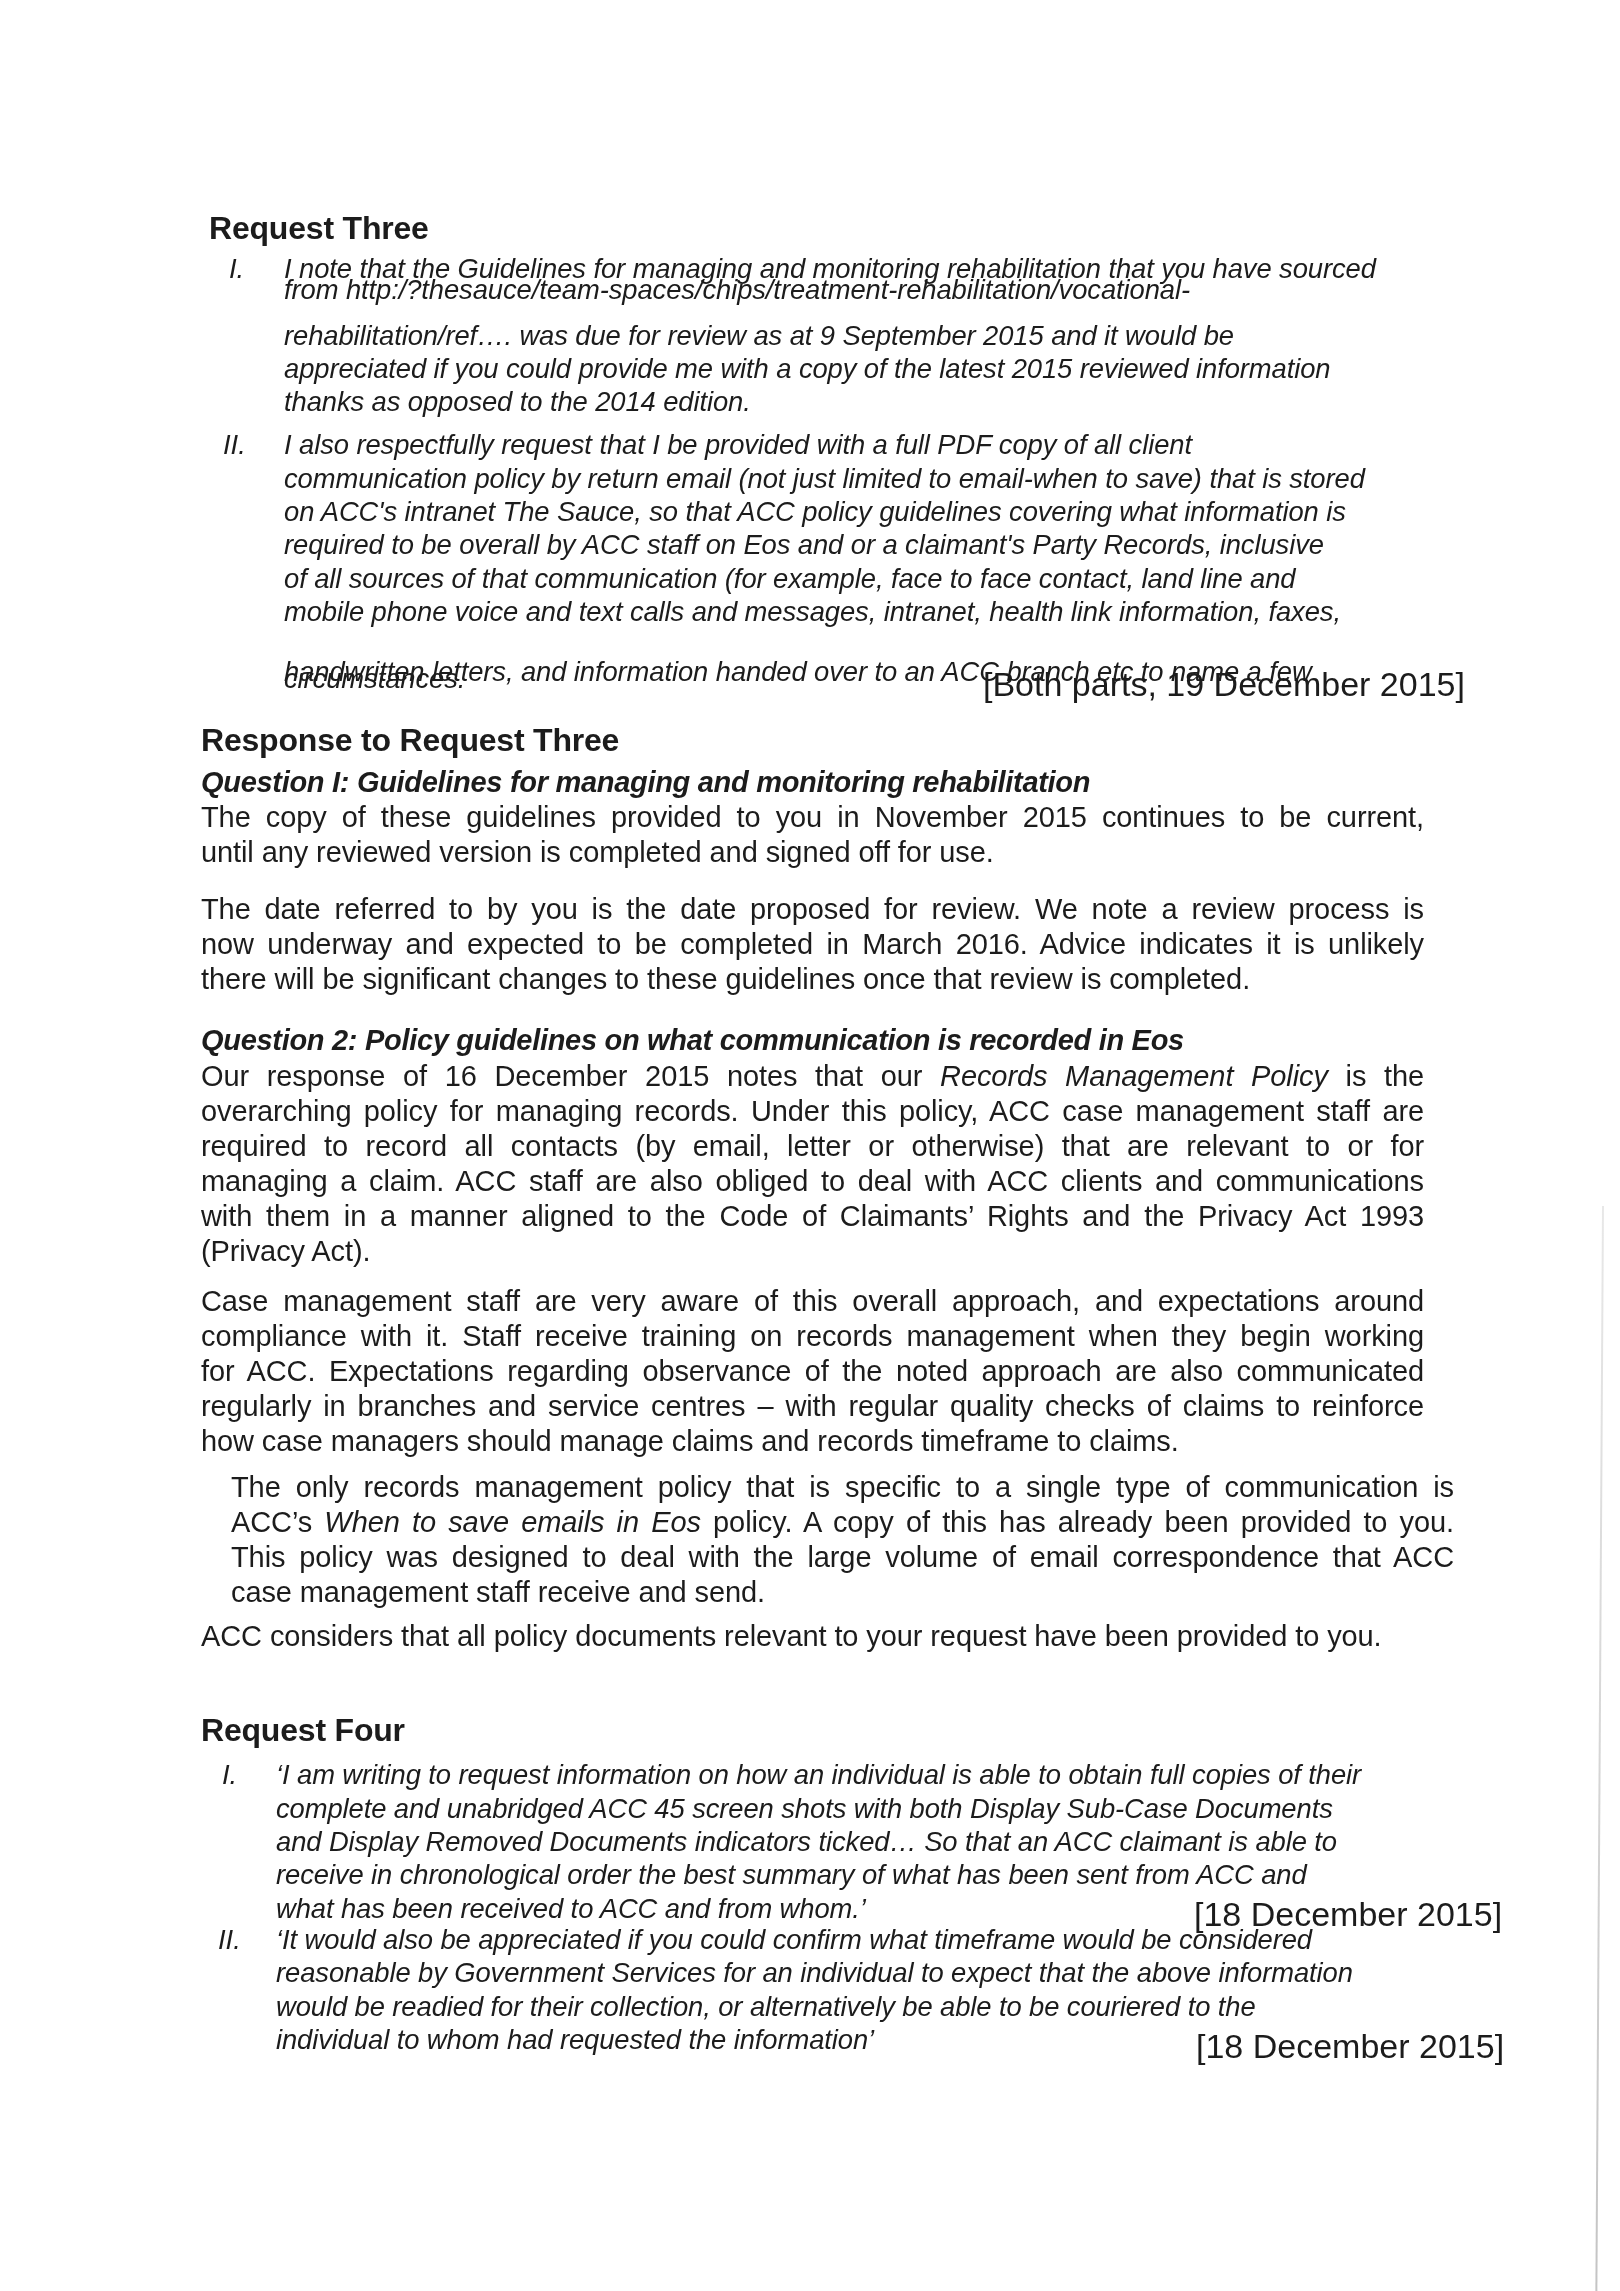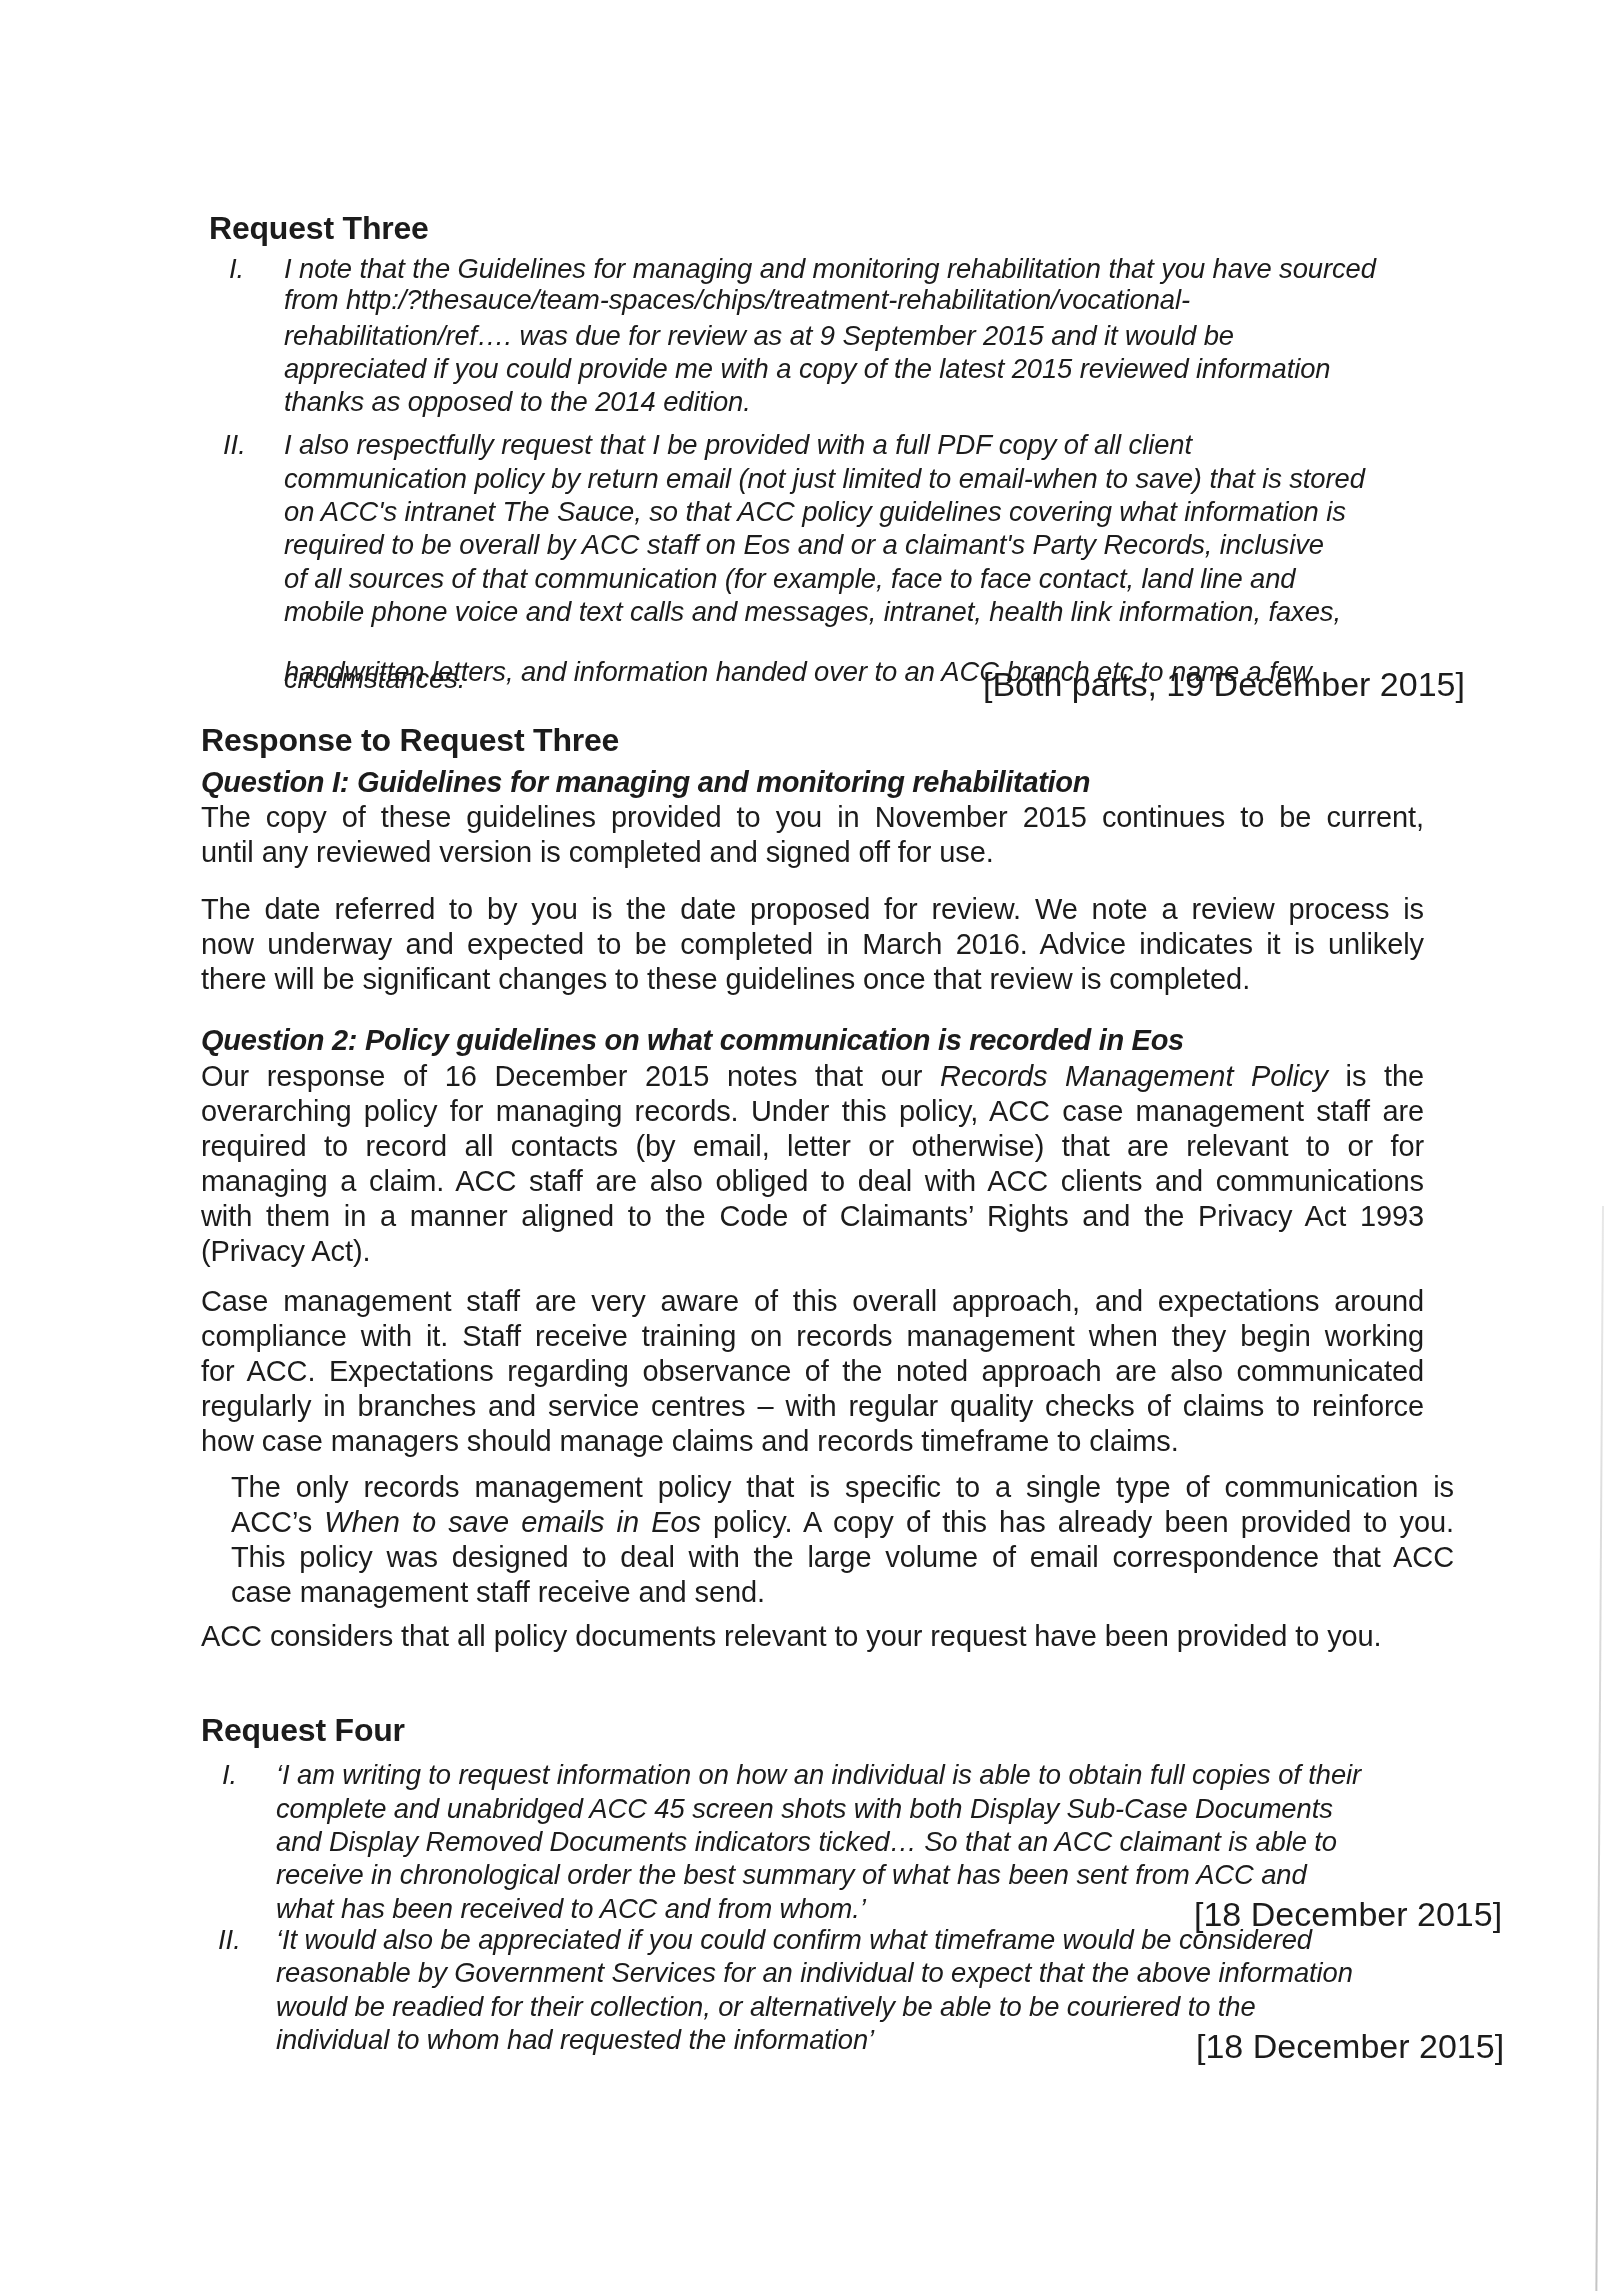--- a/index.html
+++ b/index.html
@@ -23,21 +23,21 @@
 </head>
 <body>
 
 <div class="page">
 
   <div class="abs h" style="left:209px; top:210px;">Request Three</div>
 
   <div class="abs rn" style="left:229px; top:253px;">I.</div>
   <div>
     <div class="abs it" style="left:284px; top:253px;">I note that the Guidelines for managing and monitoring rehabilitation that you have sourced</div>
-    <div class="abs it" style="left:284px; top:284px;">from http:/?thesauce/team-spaces/chips/treatment-rehabilitation/vocational-</div>
+    <div class="abs it" style="left:284px; top:274px;">from http:/?thesauce/team-spaces/chips/treatment-rehabilitation/vocational-</div>
     <div class="abs it" style="left:284px; top:320px;">rehabilitation/ref…. was due for review as at 9 September 2015 and it would be</div>
     <div class="abs it" style="left:284px; top:353px;">appreciated if you could provide me with a copy of the latest 2015 reviewed information</div>
     <div class="abs it" style="left:284px; top:386px;">thanks as opposed to the 2014 edition.</div>
   </div>
 
   <div class="abs rn" style="left:223px; top:429px;">II.</div>
   <div>
     <div class="abs it" style="left:284px; top:429px;">I also respectfully request that I be provided with a full PDF copy of all client</div>
     <div class="abs it" style="left:284px; top:463px;">communication policy by return email (not just limited to email-when to save) that is stored</div>
     <div class="abs it" style="left:284px; top:496px;">on ACC's intranet The Sauce, so that ACC policy guidelines covering what information is</div>

